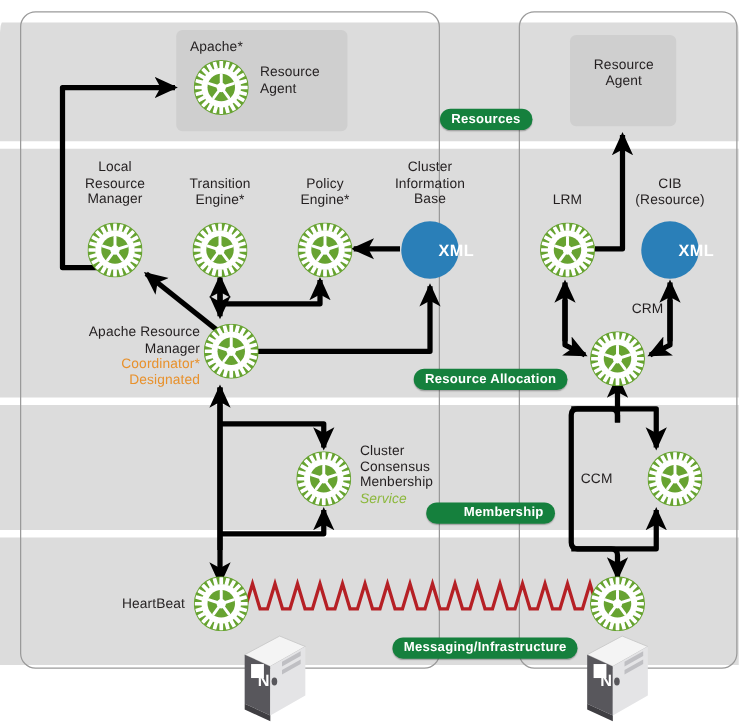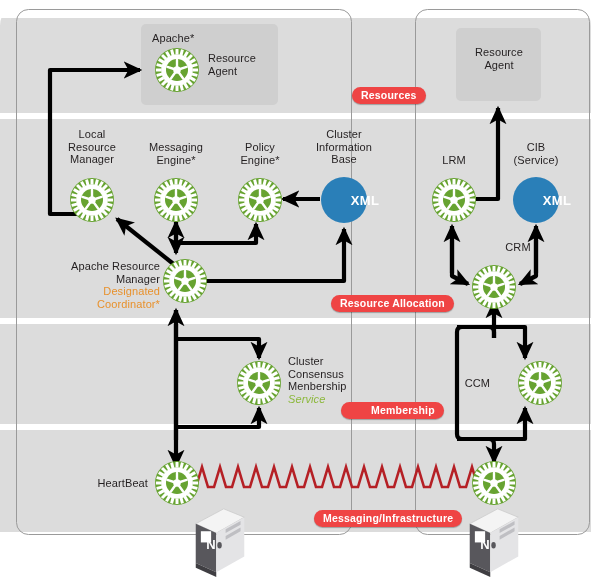--- a/index.html
+++ b/index.html
@@ -6,21 +6,21 @@
   html,body{margin:0;padding:0;background:#ffffff;}
   body{font-family:"Liberation Sans","DejaVu Sans",sans-serif;}
   #stage{position:relative;width:591px;height:582px;overflow:hidden;background:#ffffff;border-radius:26px;}
   #svgroot{position:absolute;left:0;top:0;width:599px;height:582px;}
   .lbl{position:absolute;color:#231f20;font-size:11px;line-height:12.5px;letter-spacing:0.1px;}
   .lbl.c{text-align:center;}
   .lbl.r{text-align:right;}
   .lbl.l{text-align:left;}
   .orange{color:#e8912c;}
   .greenit{color:#8cb83c;font-style:italic;}
-  .bandtag{position:absolute;background:#ef4444;color:#ffffff;font-size:10.5px;font-weight:bold;
+  .bandtag{position:absolute;background:#15803d;color:#ffffff;font-size:10.5px;font-weight:bold;
            border-radius:9px;padding:2px 9px 3px 9px;white-space:nowrap;
            box-shadow:0 1px 1px rgba(0,0,0,0.28);letter-spacing:0.2px;}
   .xmltxt{position:absolute;color:#ffffff;font-size:13px;font-weight:bold;letter-spacing:0.3px;
           text-align:center;padding-left:21px;}
   .ntxt{position:absolute;color:#ffffff;font-size:13px;font-weight:bold;text-align:center;}
 </style>
 </head>
 <body>
 
 <div id="stage">
@@ -187,41 +187,41 @@
     <div>Agent</div>
   </div>
 
   <div class="lbl c" style="left:52px;top:128px;width:80px;">
     <div>Local</div>
     <div>Resource</div>
     <div>Manager</div>
   </div>
 
   <div class="lbl c" style="left:136px;top:141px;width:80px;">
-    <div>Messaging</div>
+    <div>Transition</div>
     <div>Engine*</div>
   </div>
 
   <div class="lbl c" style="left:220px;top:141px;width:80px;">
     <div>Policy</div>
     <div>Engine*</div>
   </div>
 
   <div class="lbl c" style="left:304px;top:128px;width:80px;">
     <div>Cluster</div>
     <div>Information</div>
     <div>Base</div>
   </div>
   <div class="xmltxt" style="left:321px;top:193px;width:46px;">XML</div>
 
   <div class="lbl r" style="left:42px;top:260px;width:118px;">
     <div>Apache Resource</div>
     <div>Manager</div>
+    <div class="orange">Coordinator*</div>
     <div class="orange">Designated</div>
-    <div class="orange">Coordinator*</div>
   </div>
 
   <div class="lbl l" style="left:288px;top:355px;width:90px;">
     <div>Cluster</div>
     <div>Consensus</div>
     <div>Menbership</div>
     <div class="greenit">Service</div>
   </div>
 
   <div class="lbl r" style="left:62px;top:477px;width:86px;">HeartBeat</div>
@@ -230,21 +230,21 @@
 
   <div class="lbl c" style="left:459px;top:46px;width:80px;">
     <div>Resource</div>
     <div>Agent</div>
   </div>
 
   <div class="lbl c" style="left:424px;top:154px;width:60px;">LRM</div>
 
   <div class="lbl c" style="left:500px;top:141px;width:72px;">
     <div>CIB</div>
-    <div>(Service)</div>
+    <div>(Resource)</div>
   </div>
   <div class="xmltxt" style="left:513px;top:193px;width:46px;">XML</div>
 
   <div class="lbl c" style="left:488px;top:241px;width:60px;">CRM</div>
 
   <div class="lbl r" style="left:428px;top:377px;width:62px;">CCM</div>
 
   <div class="ntxt" style="left:476px;top:537px;width:18px;">N</div>
 
   <div class="bandtag" style="left:352px;top:87px;">Resources</div>

